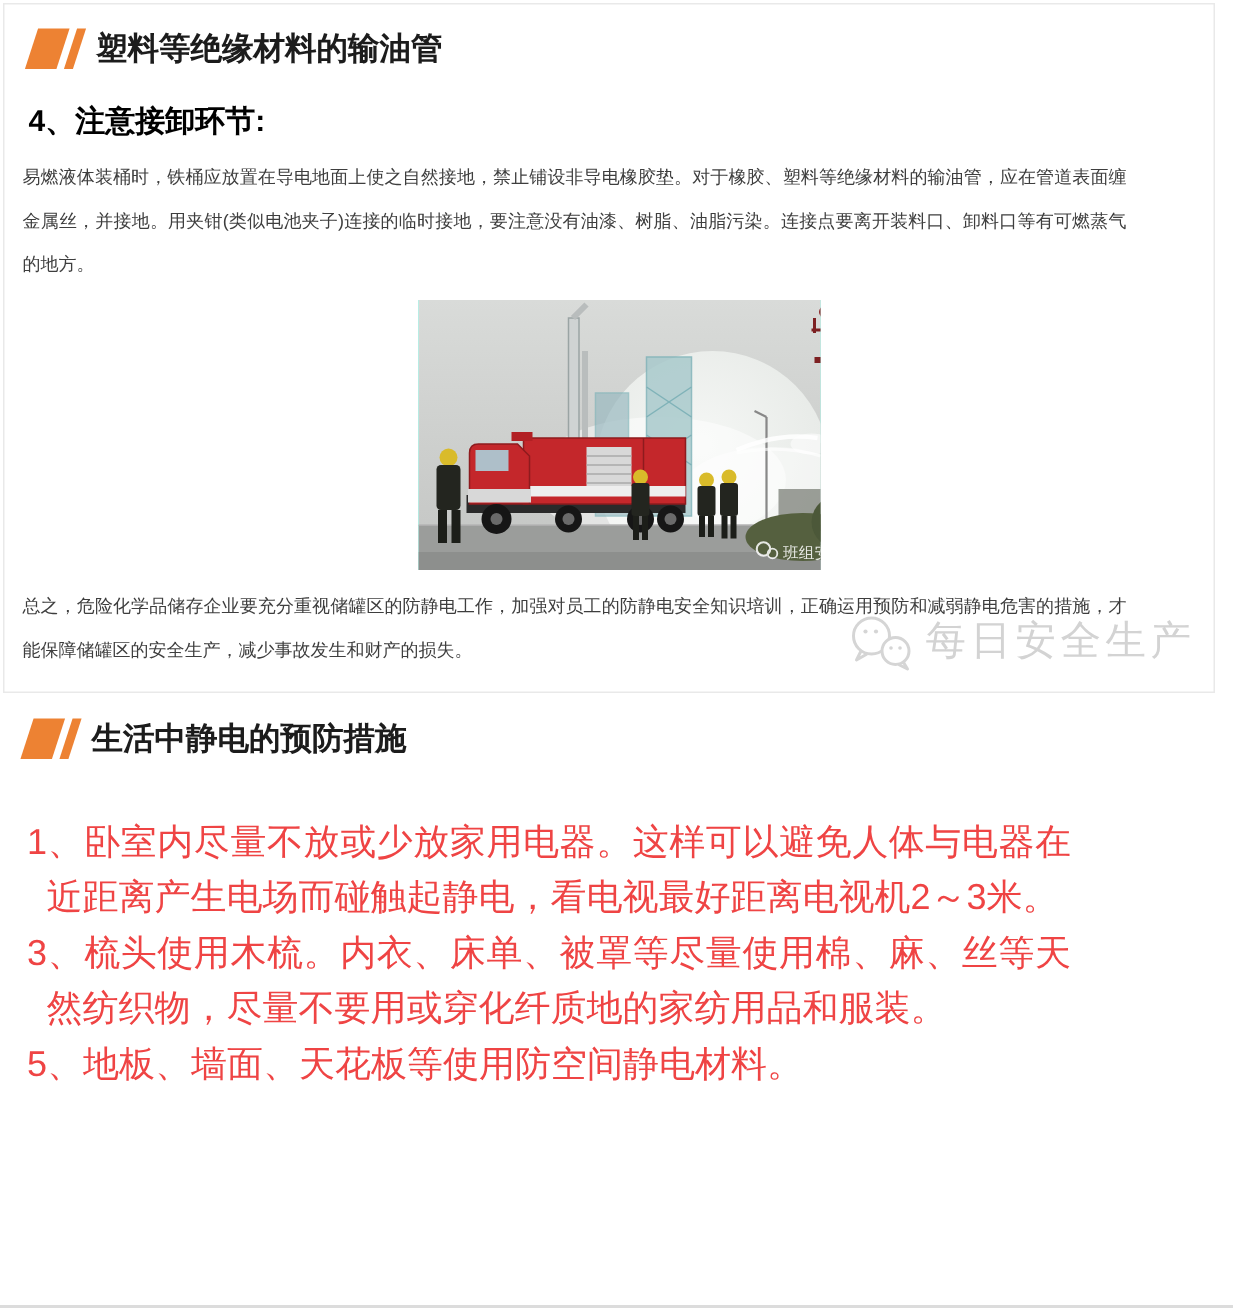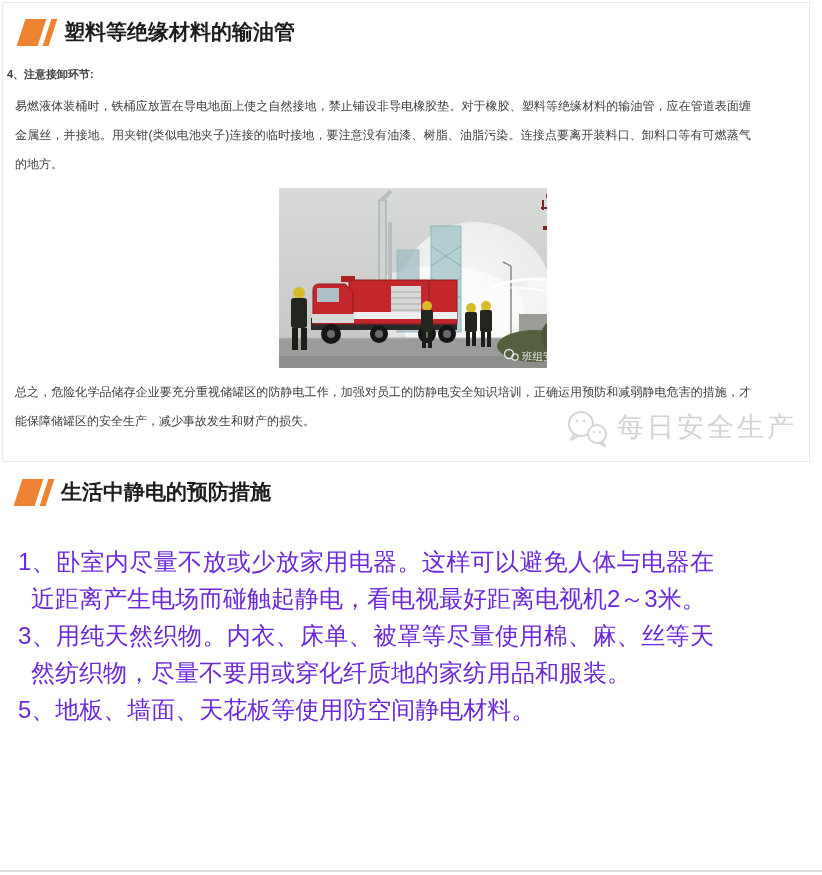--- a/index.html
+++ b/index.html
@@ -12,21 +12,21 @@
   .box1{
     position:absolute;left:2px;top:2px;width:806px;height:458px;
     border:1px solid #e9e9e9;background:#ffffff;
   }
   .sec-header{display:flex;align-items:center;gap:11px;}
   .box1 .sec-header{margin:15px 0 0 18px;}
   .slash-icon{display:flex;align-items:center;}
   .slash-big{width:21px;height:27px;background:#ED8233;transform:skewX(-18deg);display:inline-block;}
   .slash-small{width:6px;height:27px;background:#ED8233;transform:skewX(-18deg);display:inline-block;margin-left:5px;}
   .sec-title{font-size:21px;font-weight:bold;color:#1c1c1c;margin:0;}
-  .subtitle{margin:21px 0 0 4px;font-size:11px;font-weight:bold;color:#404040;}
+  .subtitle{margin:21px 0 0 16px;font-size:20px;font-weight:bold;color:#000000;}
   .para{
     margin:10px 58px 0 12px;font-size:12px;line-height:29px;color:#3e3e3e;
     text-align:justify;
   }
   
   .photo{
     width:268px;height:180px;margin:9px auto 0;position:relative;
     transform:translateX(7px);background:#5eead4;overflow:hidden;
   }
   .photo svg{display:block;}
@@ -35,21 +35,21 @@
     position:absolute;right:12px;bottom:12px;display:flex;align-items:flex-start;gap:7px;
   }
   .wm-text{
     font-size:27px;color:#d3d3d3;letter-spacing:3px;font-weight:normal;
   }
   
   .sec2{position:absolute;left:0;top:478px;width:740px;}
   .sec2 .sec-header{margin-left:18px;}
   .list{margin:37px 26px 0 18px;}
   .list-item{
-    font-size:24px;line-height:37px;color:#6d28d9;
+    font-size:24px;line-height:37px;color:#ef4444;
     padding-left:13px;text-indent:-13px;text-align:justify;
   }
   .bottom-line{
     position:absolute;left:0;top:870px;width:822px;height:0;
     border-top:2px solid #dcdcdc;
   }
 </style>
 </head>
 <body>
 
@@ -201,19 +201,19 @@
   <div class="sec-header">
     <span class="slash-icon">
       <span class="slash-big"></span>
       <span class="slash-small"></span>
     </span>
     <h2 class="sec-title">生活中静电的预防措施</h2>
   </div>
 
   <div class="list">
     <div class="list-item"><span>1、</span><span>卧室内尽量不放或少放家用电器。这样可以避免人体与电器在近距离产生电场而碰触起静电，看电视最好距离电视机2～3米。</span></div>
-    <div class="list-item"><span>3、</span><span>用纯天然织物。内衣、床单、被罩等尽量使用棉、麻、丝等天然纺织物，尽量不要用或穿化纤质地的家纺用品和服装。</span></div>
+    <div class="list-item"><span>3、</span><span>梳头使用木梳。内衣、床单、被罩等尽量使用棉、麻、丝等天然纺织物，尽量不要用或穿化纤质地的家纺用品和服装。</span></div>
     <div class="list-item"><span>5、</span><span>地板、墙面、天花板等使用防空间静电材料。</span></div>
   </div>
 
 </section>
 
 <div class="bottom-line"></div>
 
 </body></html>

